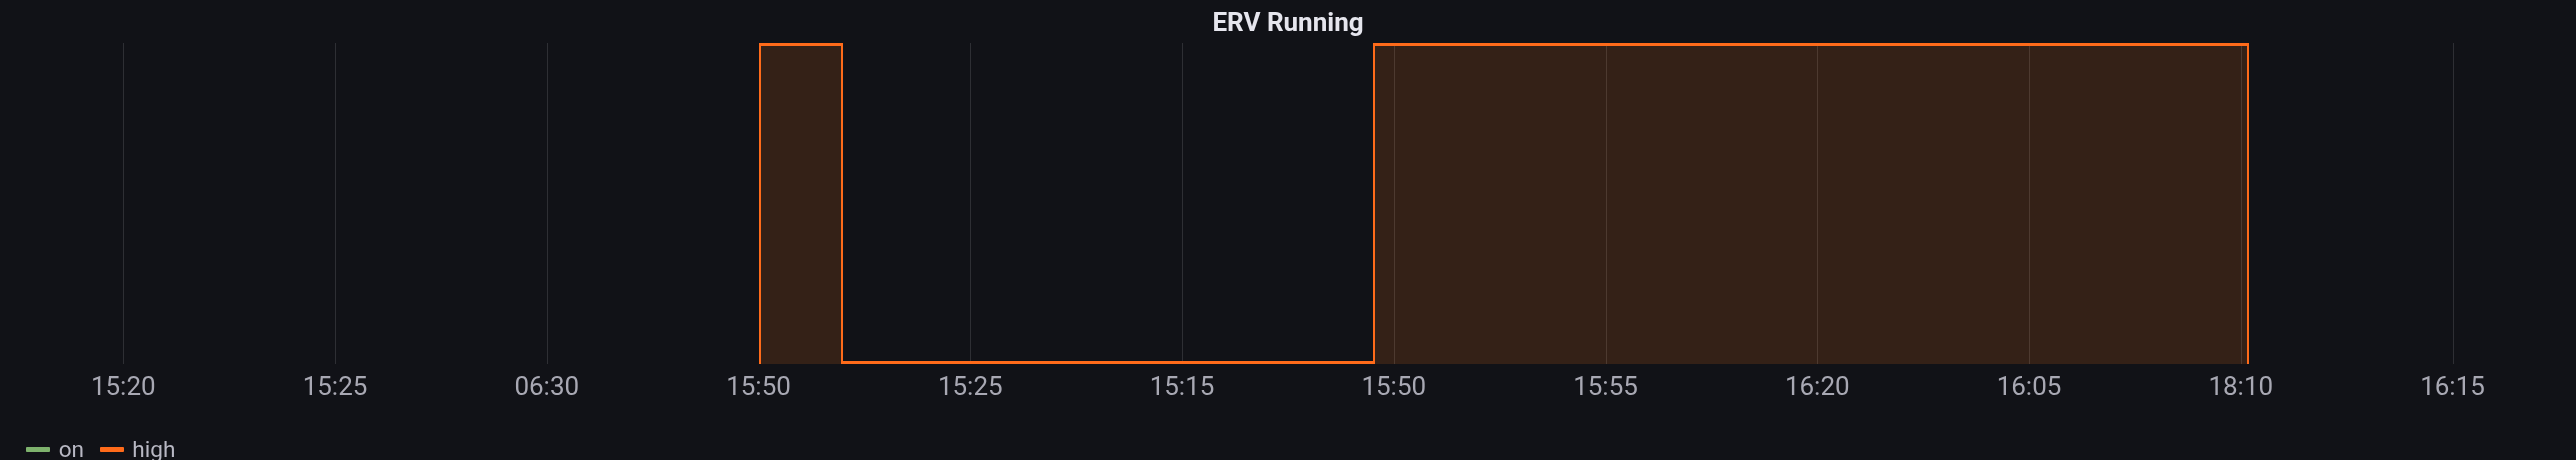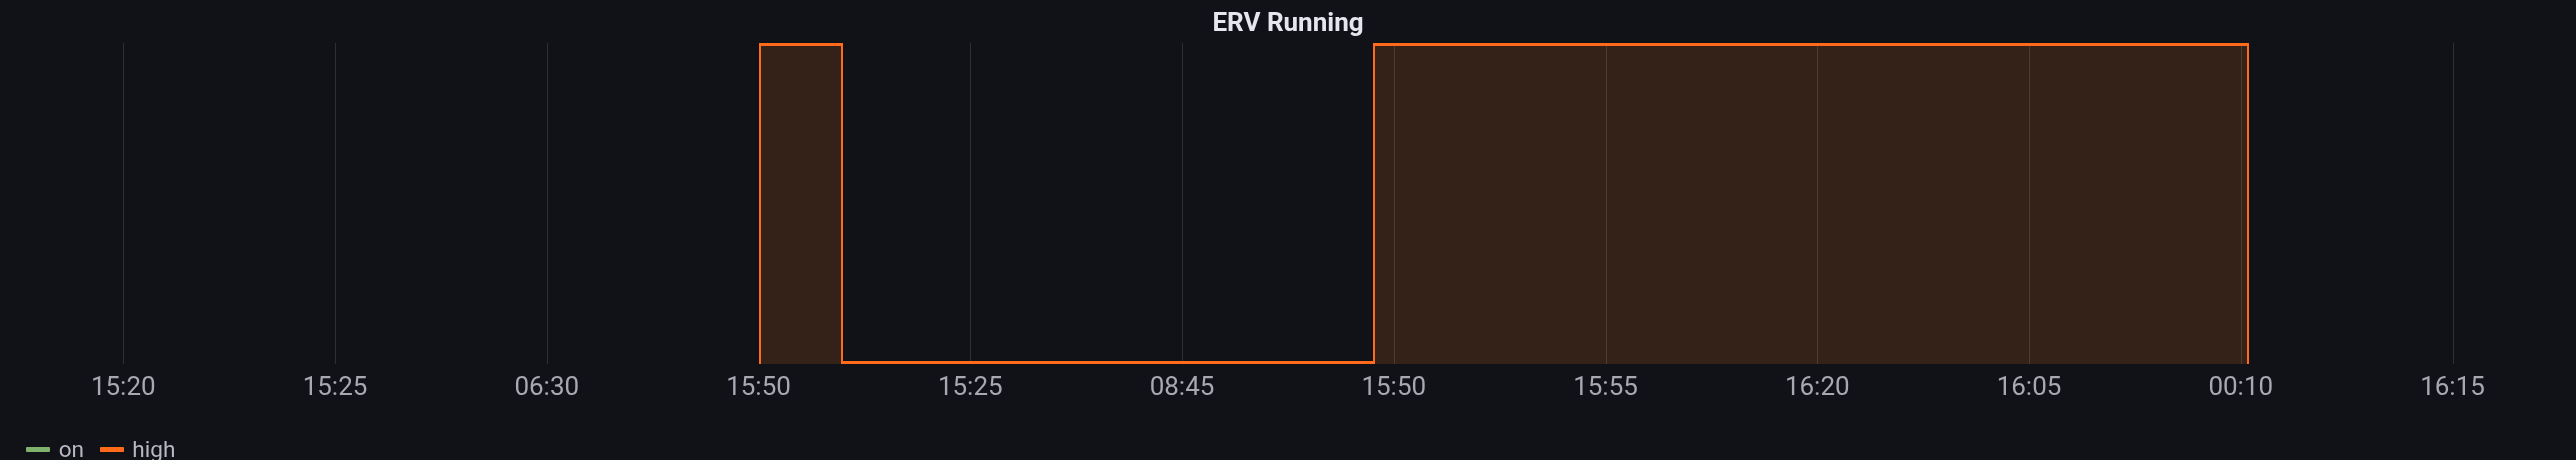--- a/index.html
+++ b/index.html
@@ -119,26 +119,26 @@
     <div class="stroke-v" style="left:53.3333%; top:0; bottom:0;"></div>
     <div class="stroke-h" style="left:53.3333%; width:34.5%; top:0;"></div>
     <div class="stroke-v" style="left:calc(87.8333% - 2.6px); top:0; bottom:0;"></div>
   </div>
 
   <div class="tick-label" style="left:calc(17.4px + 2541px * 0.041667)">15:20</div>
   <div class="tick-label" style="left:calc(17.4px + 2541px * 0.125)">15:25</div>
   <div class="tick-label" style="left:calc(17.4px + 2541px * 0.208333)">06:30</div>
   <div class="tick-label" style="left:calc(17.4px + 2541px * 0.291667)">15:50</div>
   <div class="tick-label" style="left:calc(17.4px + 2541px * 0.375)">15:25</div>
-  <div class="tick-label" style="left:calc(17.4px + 2541px * 0.458333)">08:45</div>
+  <div class="tick-label" style="left:calc(17.4px + 2541px * 0.458333)">15:15</div>
   <div class="tick-label" style="left:calc(17.4px + 2541px * 0.541667)">15:50</div>
   <div class="tick-label" style="left:calc(17.4px + 2541px * 0.625)">15:55</div>
   <div class="tick-label" style="left:calc(17.4px + 2541px * 0.708333)">16:20</div>
   <div class="tick-label" style="left:calc(17.4px + 2541px * 0.791667)">16:05</div>
-  <div class="tick-label" style="left:calc(17.4px + 2541px * 0.875)">00:10</div>
+  <div class="tick-label" style="left:calc(17.4px + 2541px * 0.875)">18:10</div>
   <div class="tick-label" style="left:calc(17.4px + 2541px * 0.958333)">16:15</div>
 
   <div class="legend">
     <div class="legend-item">
       <div class="swatch" style="background:#7EB26D"></div>
       <span>on</span>
     </div>
     <div class="legend-item">
       <div class="swatch" style="background:#ff6b1a"></div>
       <span>high</span>

